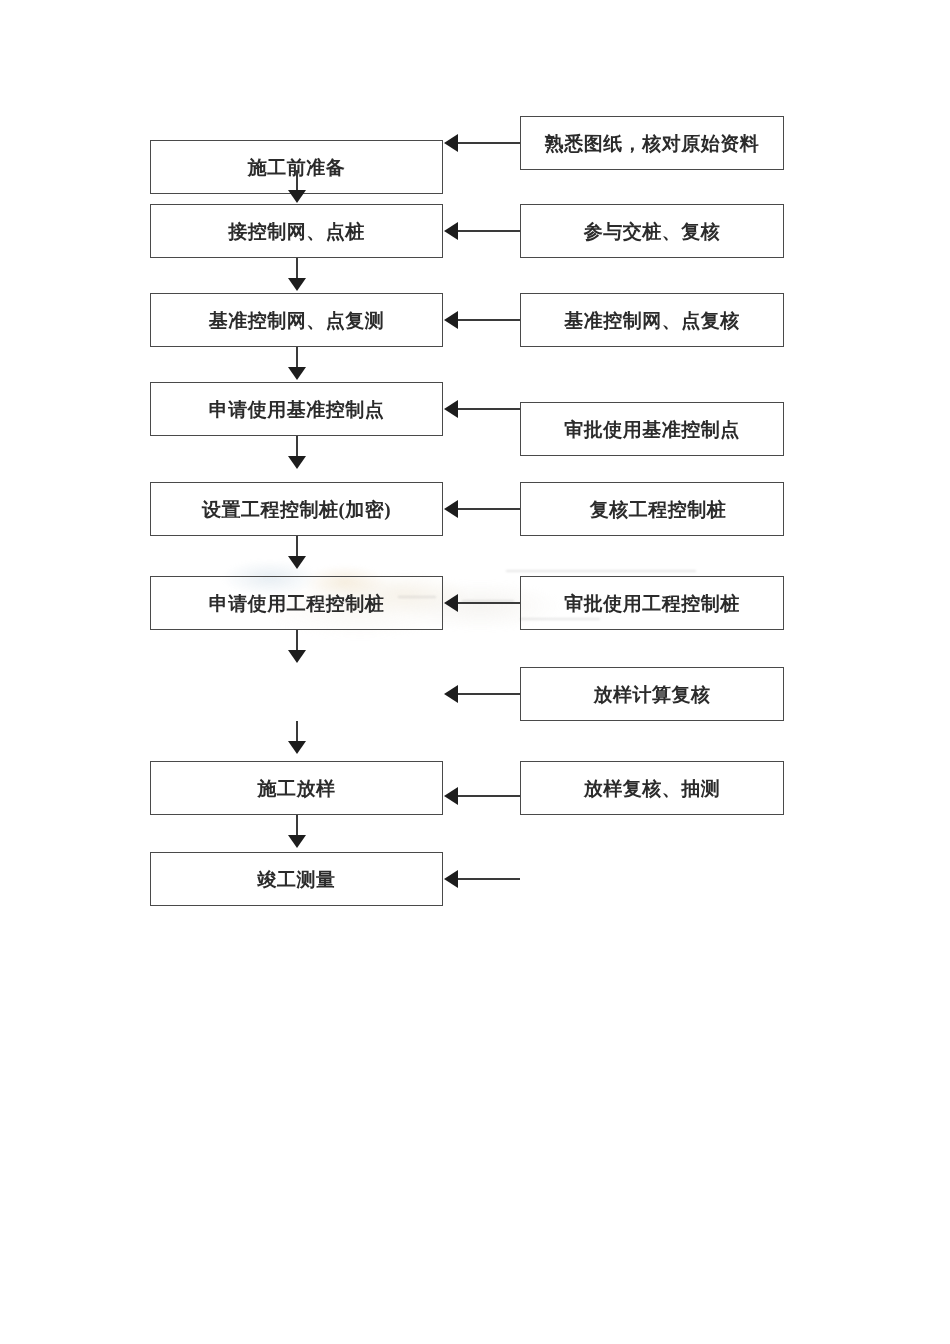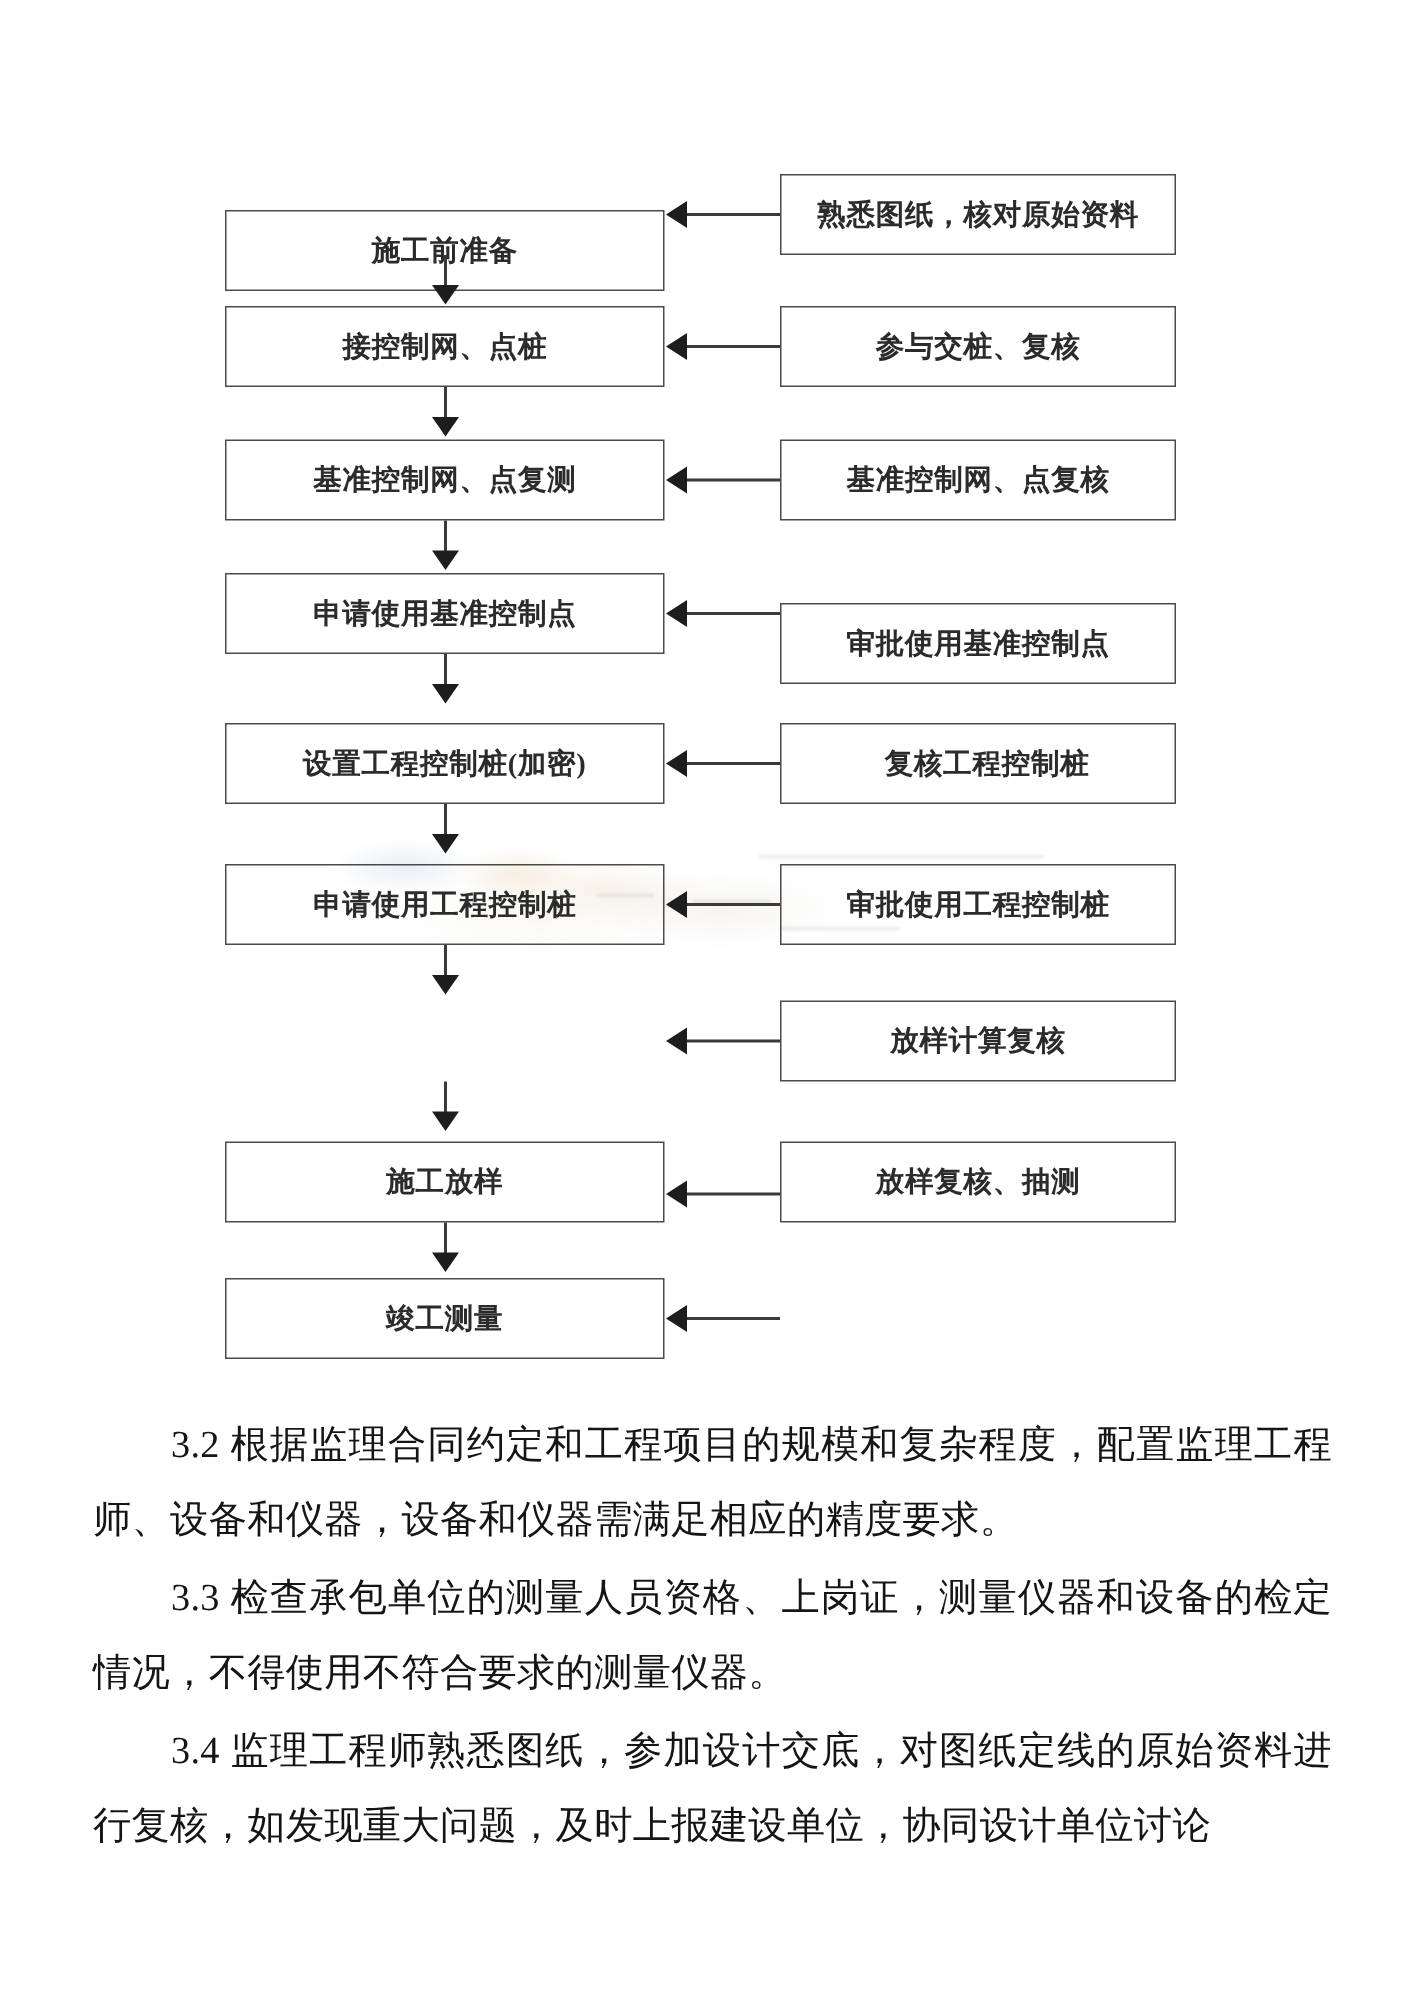--- a/index.html
+++ b/index.html
@@ -236,19 +236,14 @@
     <div class="v-arrowhead" style="top:835px;"></div>
 
     <div class="node left" style="top:852px;">
       <span class="node-label">竣工测量</span>
     </div>
     <div class="h-connector" style="top:878px;"></div>
     <div class="h-arrowhead" style="top:870px;"></div>
 
   </div>
 
-  <div class="body-text">
-    <p class="para">3.2 根据监理合同约定和工程项目的规模和复杂程度，配置监理工程师、设备和仪器，设备和仪器需满足相应的精度要求。</p>
-    <p class="para">3.3 检查承包单位的测量人员资格、上岗证，测量仪器和设备的检定情况，不得使用不符合要求的测量仪器。</p>
-    <p class="para">3.4 监理工程师熟悉图纸，参加设计交底，对图纸定线的原始资料进行复核，如发现重大问题，及时上报建设单位，协同设计单位讨论</p>
-  </div>
 
 </div>
 
 </body></html>

